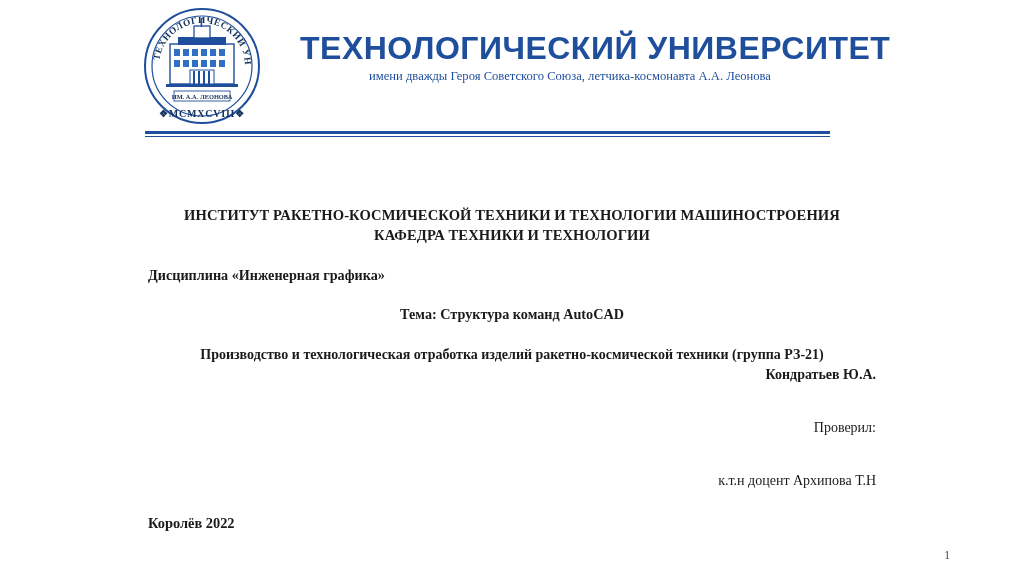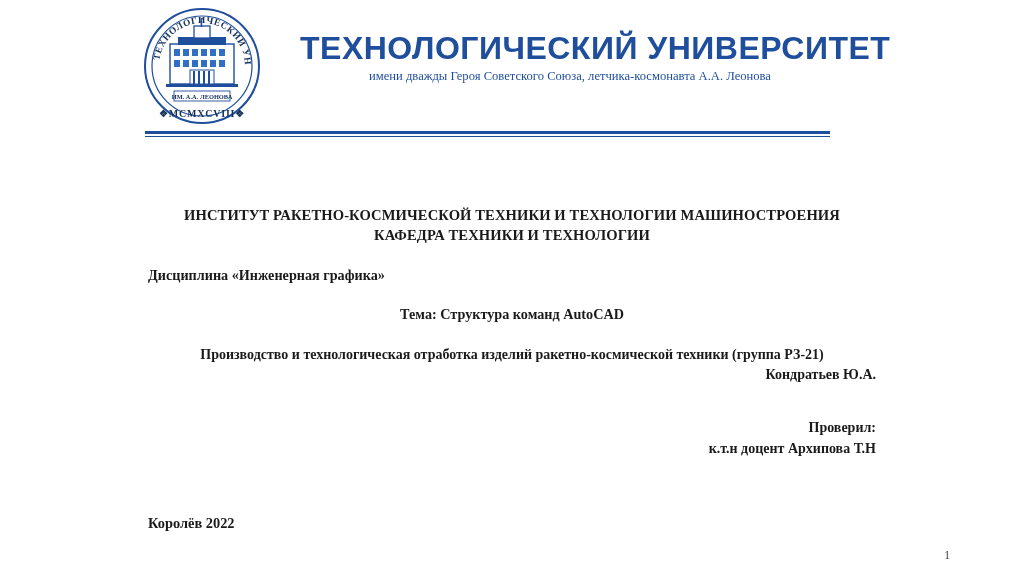--- a/index.html
+++ b/index.html
@@ -133,23 +133,24 @@
     text-align: right;
     font-weight: bold;
     font-size: 14px;
     line-height: 20px;
   }
   .checker-block {
     margin-top: 32px;
     text-align: right;
   }
   .checker-line {
-    font-weight: bold;
+    font-weight: normal;
     font-size: 14px;
     line-height: 21px;
+    margin-top: 32px;
   }
   .city-year {
     position: absolute;
     left: 148px;
     top: 515px;
     width: 728px;
     text-align: left;
     font-weight: bold;
     font-size: 14.4px;
   }

